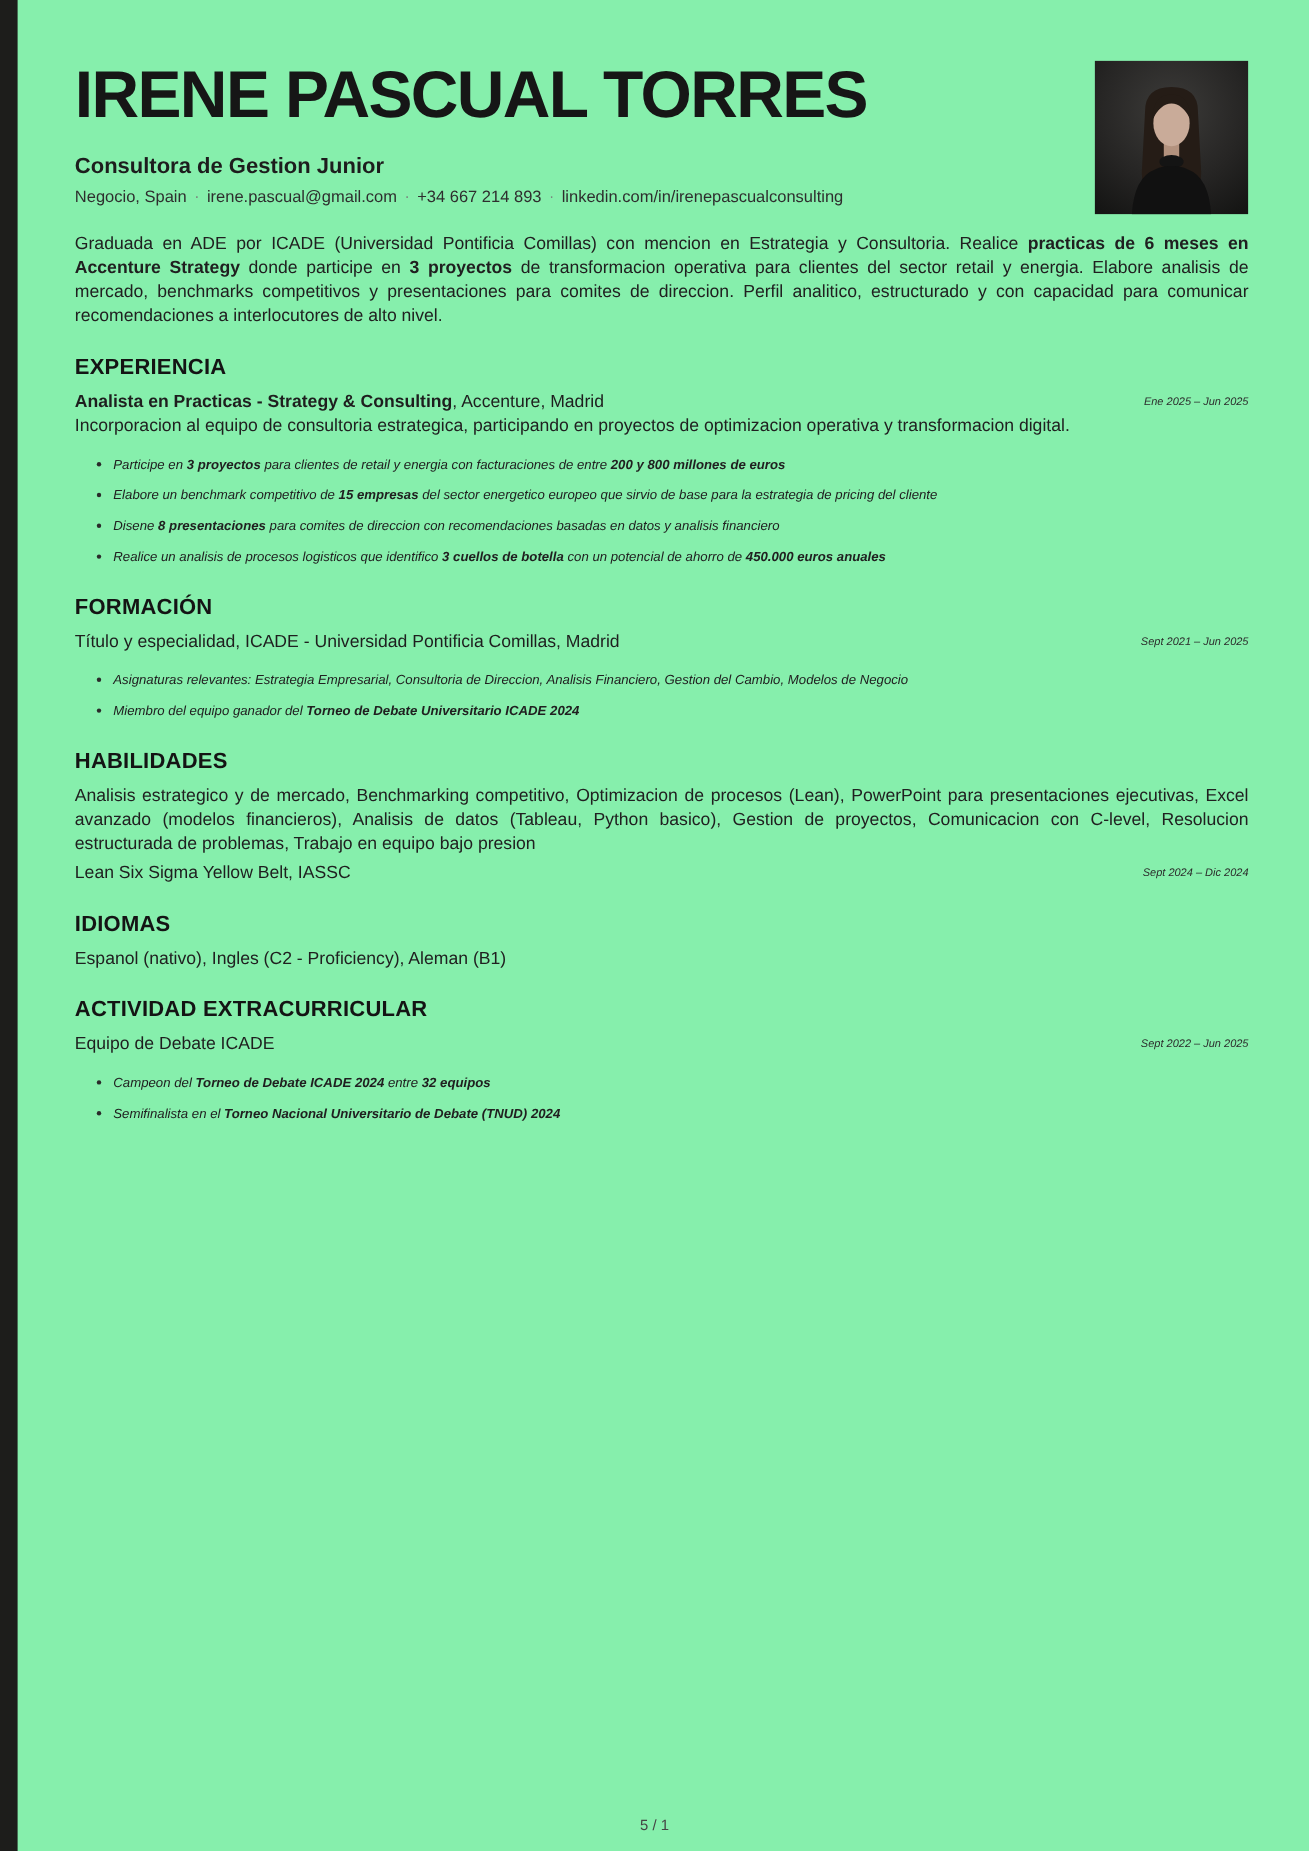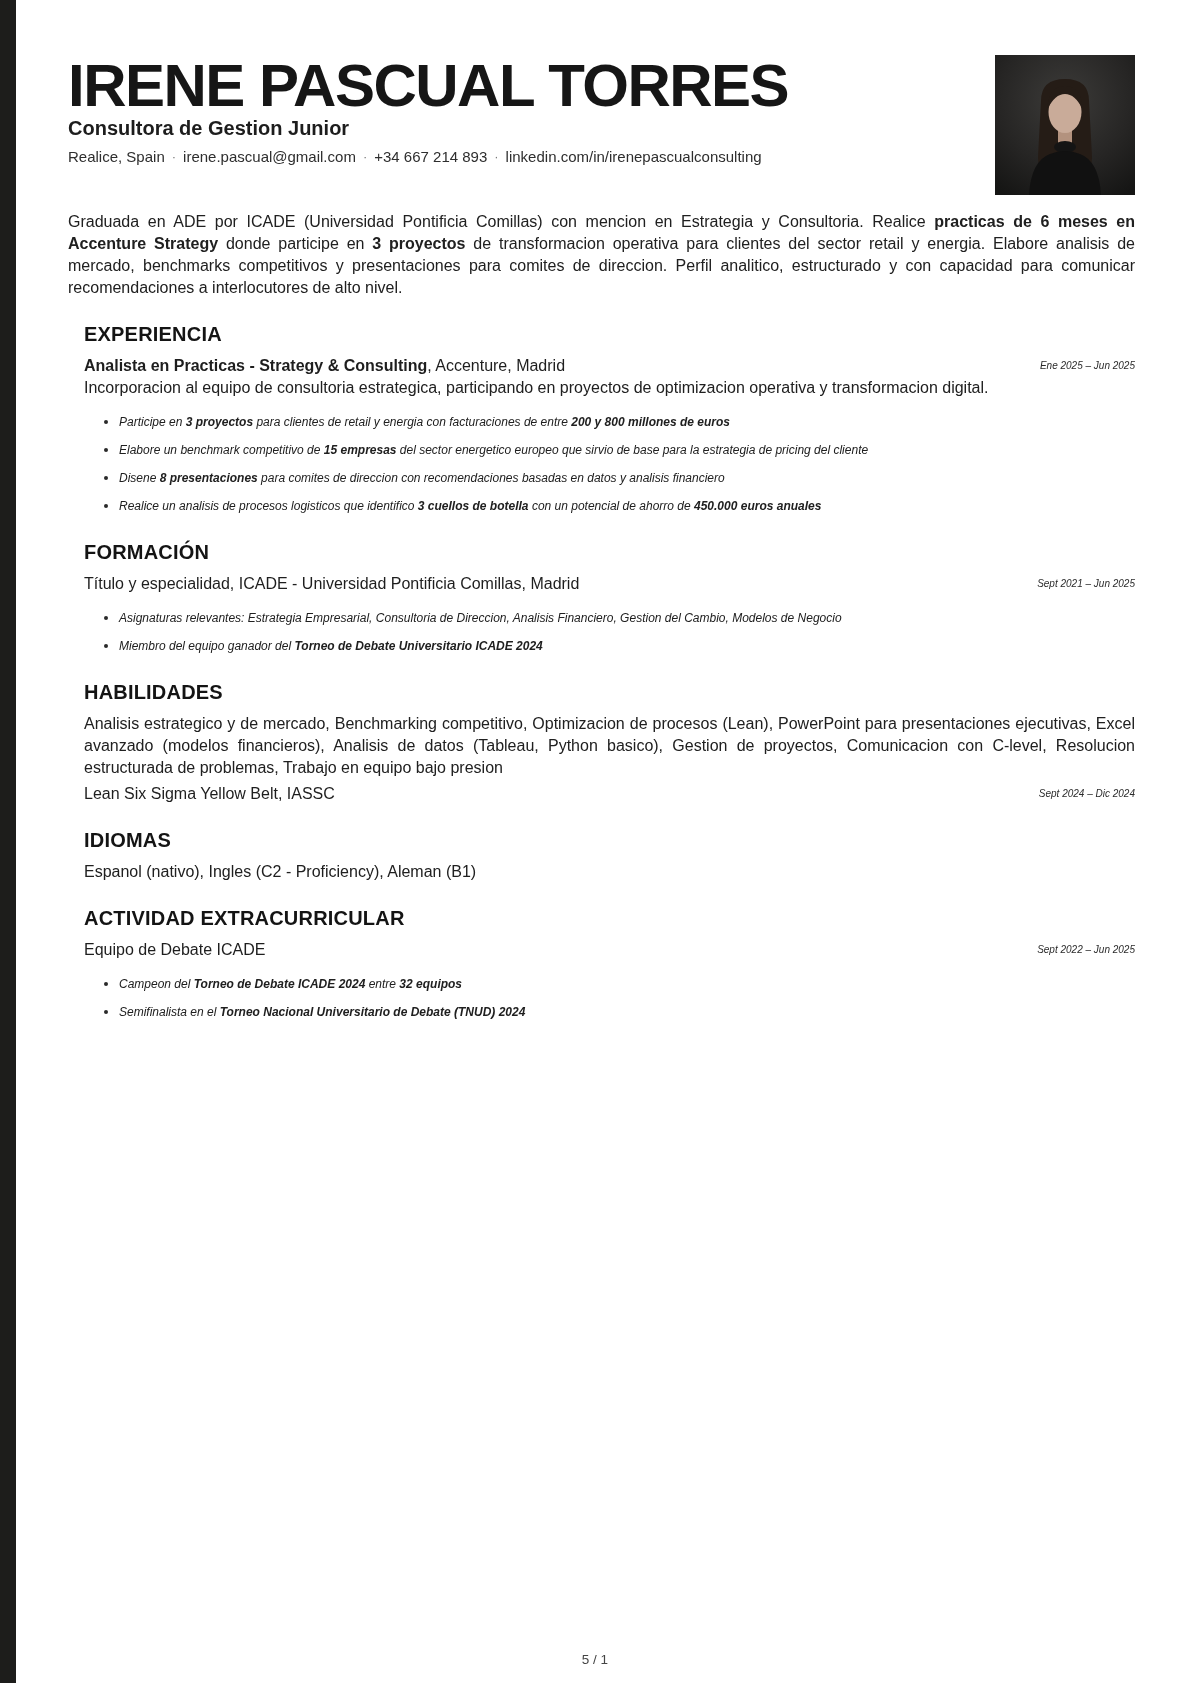--- a/index.html
+++ b/index.html
@@ -1,21 +1,21 @@
 <!DOCTYPE html>
 <html><head>
 <meta charset="utf-8">
 <style>
   html, body { margin: 0; padding: 0; background: #e8e8e8; }
   .page {
     position: relative;
     width: 1190px;
     height: 1683px;
     margin: 0 auto;
-    background: #ffffff;
+    background: #86efac;
     font-family: "Liberation Sans", sans-serif;
     color: #1e1e1e;
     overflow: hidden;
   }
   .accent-bar {
     position: absolute;
     left: 0; top: 0;
     width: 16px; height: 100%;
     background: #1d1d1b;
   }
@@ -37,21 +37,21 @@
   h1.name {
     margin: 0;
     font-size: 60px;
     line-height: 1.02;
     font-weight: 800;
     letter-spacing: -1.5px;
     color: #161616;
     white-space: nowrap;
   }
   .job-title {
-    margin-top: 1px;
+    margin-top: 24px;
     font-size: 20px;
     font-weight: 700;
     color: #1d1d1d;
   }
   .contact-line {
     margin-top: 8px;
     font-size: 15px;
     color: #2e2e2e;
   }
   .contact-line .dot {
@@ -69,21 +69,21 @@
   }
   
   .summary {
     margin: 16px 0 0;
     font-size: 16px;
     line-height: 22px;
     text-align: justify;
     color: #202020;
   }
   
-  section { display: block; margin-left: 16px; }
+  section { display: block; }
   h2.section-heading {
     margin: 24px 0 9px;
     font-size: 20px;
     font-weight: 800;
     letter-spacing: 0.2px;
     color: #141414;
   }
   .entry { margin-bottom: 4px; }
   .entry-head {
     display: flex;
@@ -136,21 +136,21 @@
 
 <div class="page">
   <div class="accent-bar"></div>
 
   <div class="content">
 
     <div class="header">
       <div class="header-text">
         <h1 class="name">IRENE PASCUAL TORRES</h1>
         <div class="job-title">Consultora de Gestion Junior</div>
-        <div class="contact-line"><span>Realice, Spain</span><span class="dot">·</span><span>irene.pascual@gmail.com</span><span class="dot">·</span><span>+34 667 214 893</span><span class="dot">·</span><span>linkedin.com/in/irenepascualconsulting</span></div>
+        <div class="contact-line"><span>Negocio, Spain</span><span class="dot">·</span><span>irene.pascual@gmail.com</span><span class="dot">·</span><span>+34 667 214 893</span><span class="dot">·</span><span>linkedin.com/in/irenepascualconsulting</span></div>
       </div>
       <div class="photo">
         <svg width="140" height="140" viewBox="0 0 140 140">
           <defs>
             <radialGradient id="pbg" cx="50%" cy="32%" r="80%">
               <stop offset="0%" stop-color="#3c3b39"></stop>
               <stop offset="60%" stop-color="#262524"></stop>
               <stop offset="100%" stop-color="#151514"></stop>
             </radialGradient>
           </defs>

